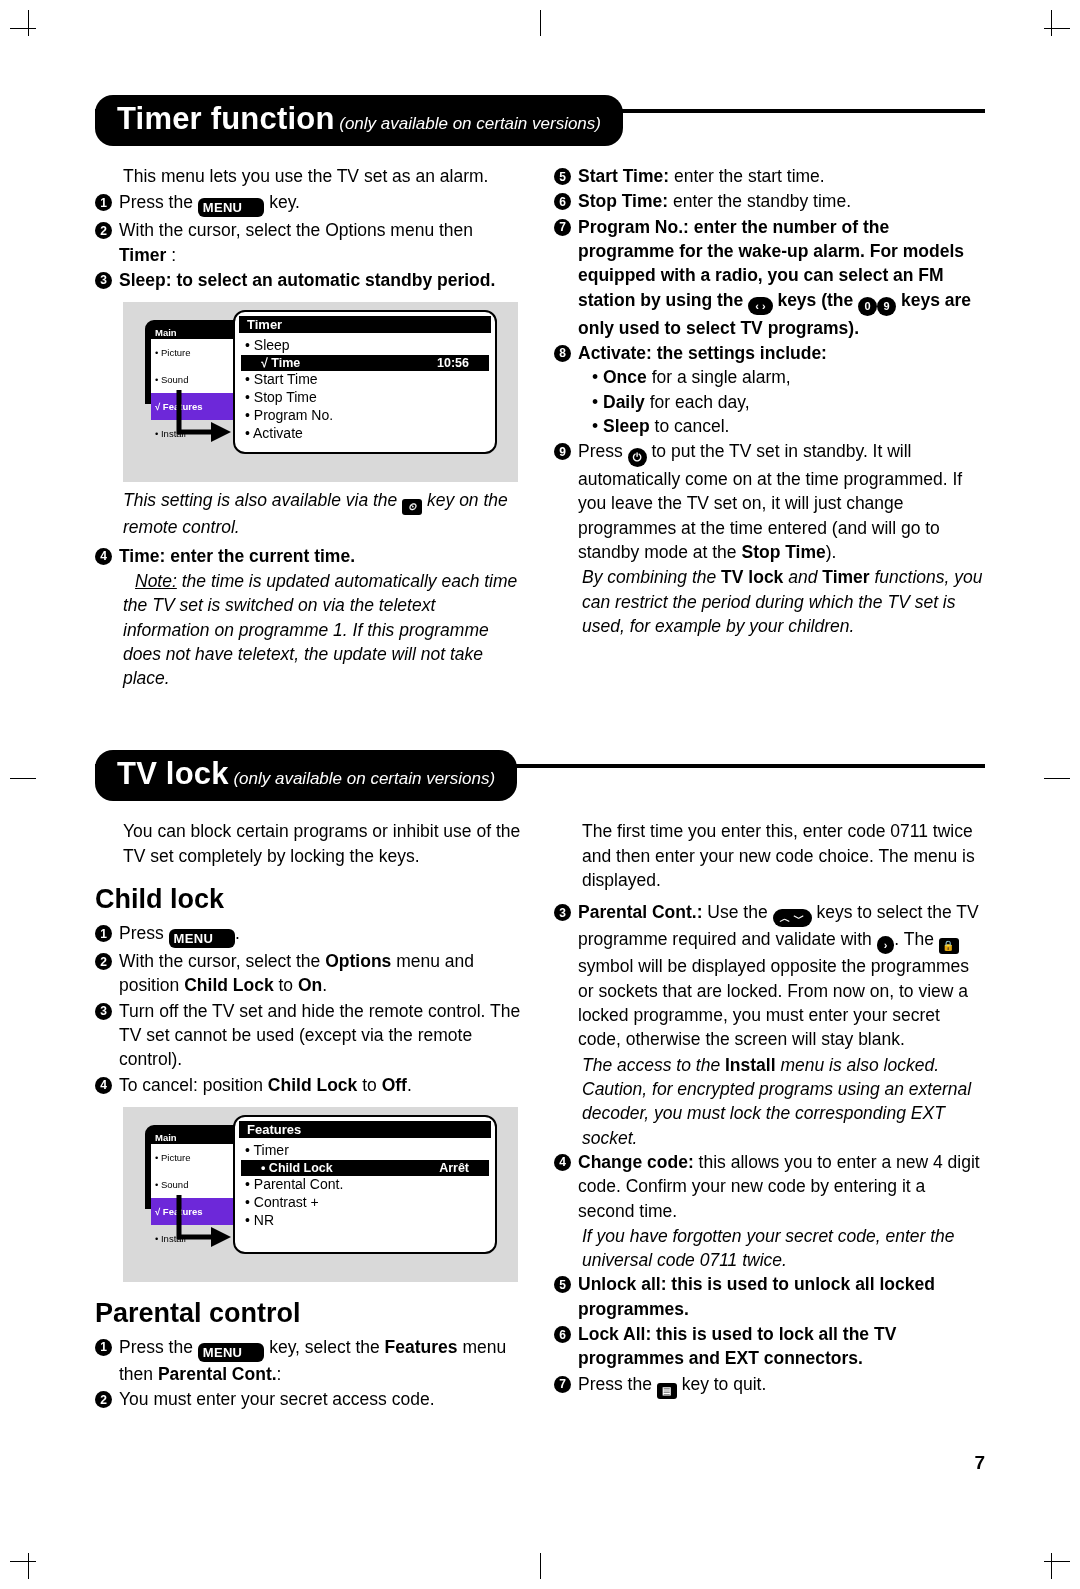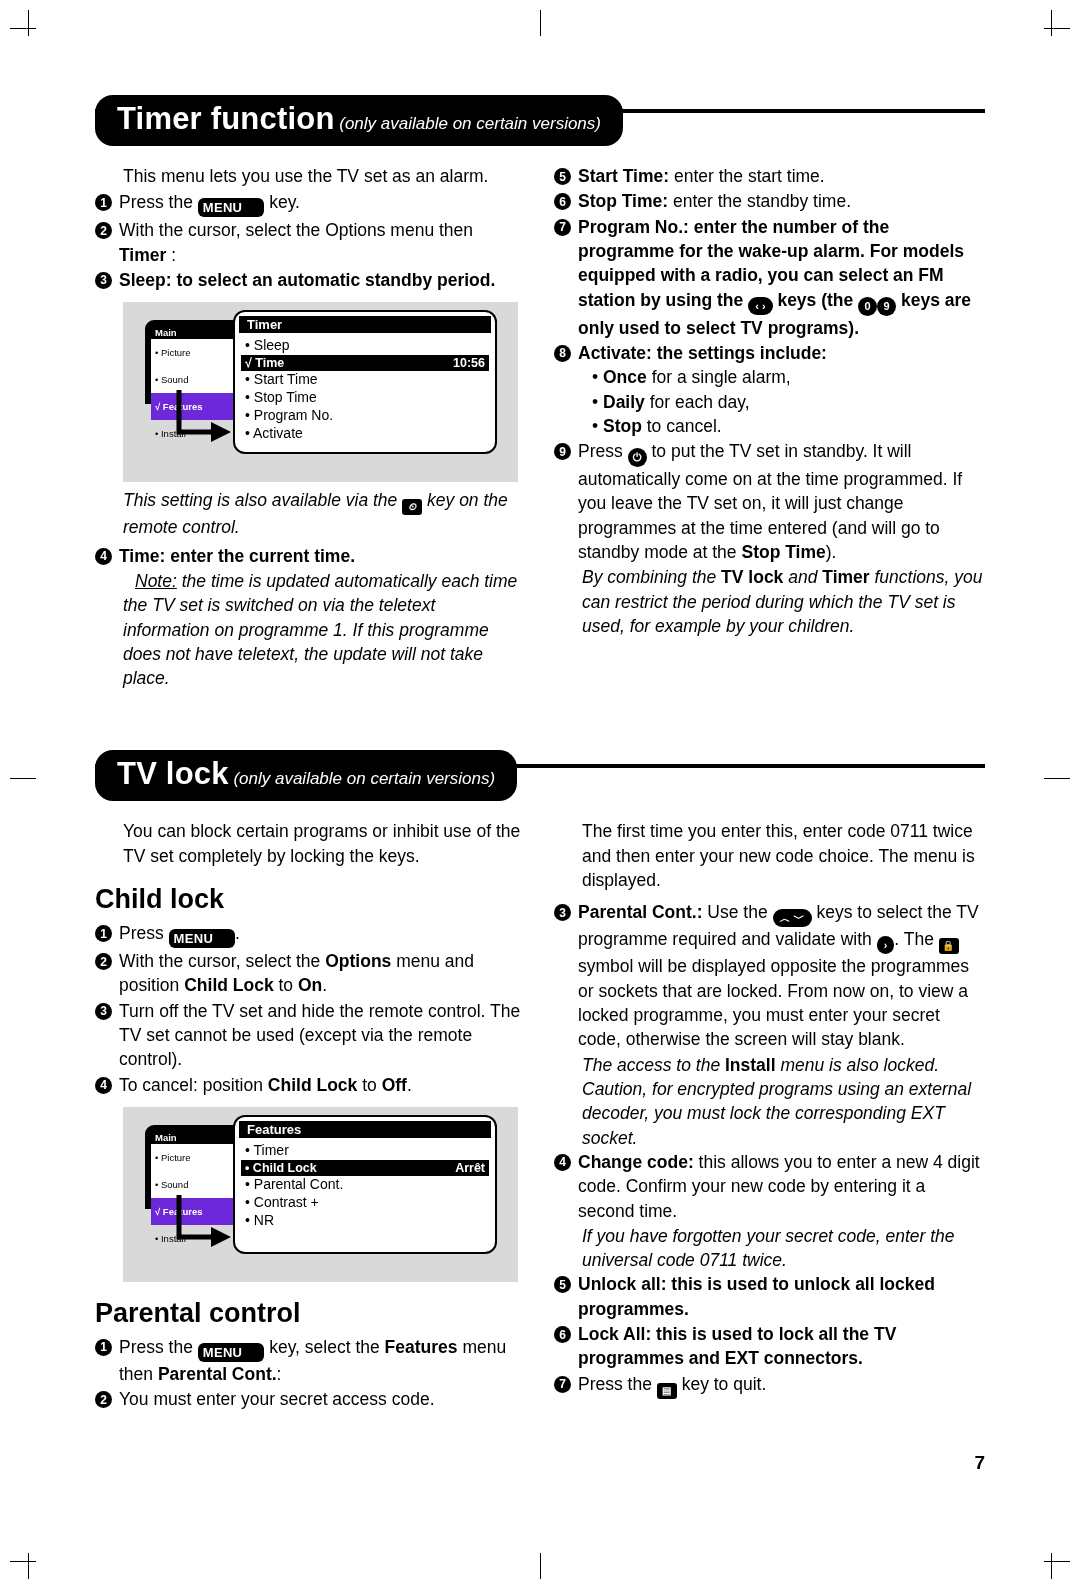--- a/index.html
+++ b/index.html
@@ -114,21 +114,21 @@
     border-radius:12px;
     overflow:hidden;
   }
   .osd-right .hd {
     background:#000; color:#fff; font-weight:bold;
     font-size:13px; padding:1px 8px; margin:4px 4px 4px 4px;
   }
   .osd-right .line { font-size:14px; padding:0 10px; line-height:1.28; }
   .osd-right .hl {
     background:#000; color:#fff; font-weight:bold;
-    margin:0 6px; padding:0 4px;
+    margin:0 6px; padding:0 20px;
     display:flex; justify-content:space-between;
     font-size:12.5px; line-height:1.28;align-items:center;
   }
   .osd-arrow { position:absolute; left:52px; top:88px; }
 
   .hdr2 { font-size:27px; font-weight:bold; margin:16px 0 6px 0; }
 
   .pagenum { position:absolute; right:95px; top:1452px; font-size:19px; font-weight:bold; }
 </style>
 </head>
@@ -231,21 +231,21 @@
           <div class="num">7</div>
           <div class="num-text b"><span class="b">Program No.:</span><span> enter the number of the programme for the wake-up alarm. For models equipped with a radio, you can select an FM station by using the </span><span class="keypill">‹ ›</span><span> keys (the </span><span class="keyc">0</span><span class="keyc">9</span><span> keys are only used to select TV programs).</span></div>
         </div>
 
         <div class="num-item">
           <div class="num">8</div>
           <div class="num-text">
             <span class="b">Activate:</span><span class="b"> the settings include:</span>
             <div class="bullet-sub">• <span class="b">Once</span><span> for a single alarm,</span></div>
             <div class="bullet-sub">• <span class="b">Daily</span><span> for each day,</span></div>
-            <div class="bullet-sub">• <span class="b">Stop</span><span> to cancel.</span></div>
+            <div class="bullet-sub">• <span class="b">Sleep</span><span> to cancel.</span></div>
           </div>
         </div>
 
         <div class="num-item">
           <div class="num">9</div>
           <div class="num-text"><span>Press </span><span class="keyc">⏻</span><span> to put the TV set in standby. It will automatically come on at the time programmed. If you leave the TV set on, it will just change programmes at the time entered (and will go to standby mode at the </span><span class="b">Stop Time</span><span>).</span></div>
         </div>
 
         <p class="ital-block" style="margin-left:28px;"><span>By combining the </span><span class="b" style="font-style:normal;">TV lock</span><span> and </span><span class="b" style="font-style:normal;">Timer</span><span> functions, you can restrict the period during which the TV set is used, for example by your children.</span></p>
       </div>

